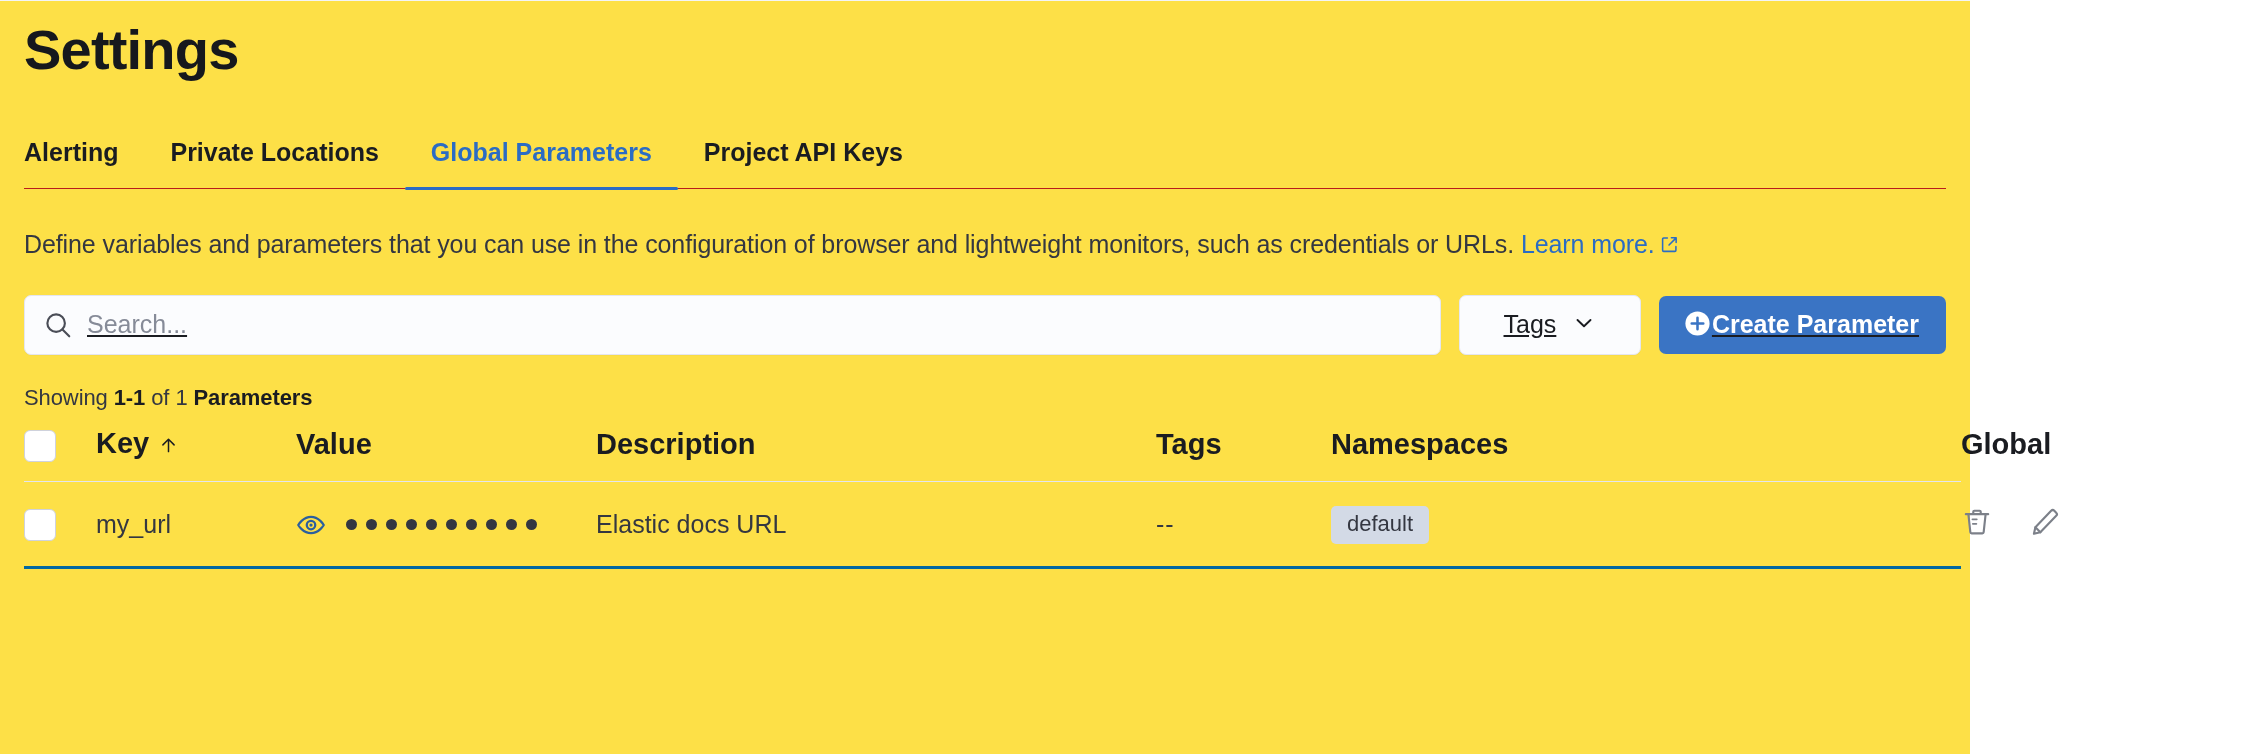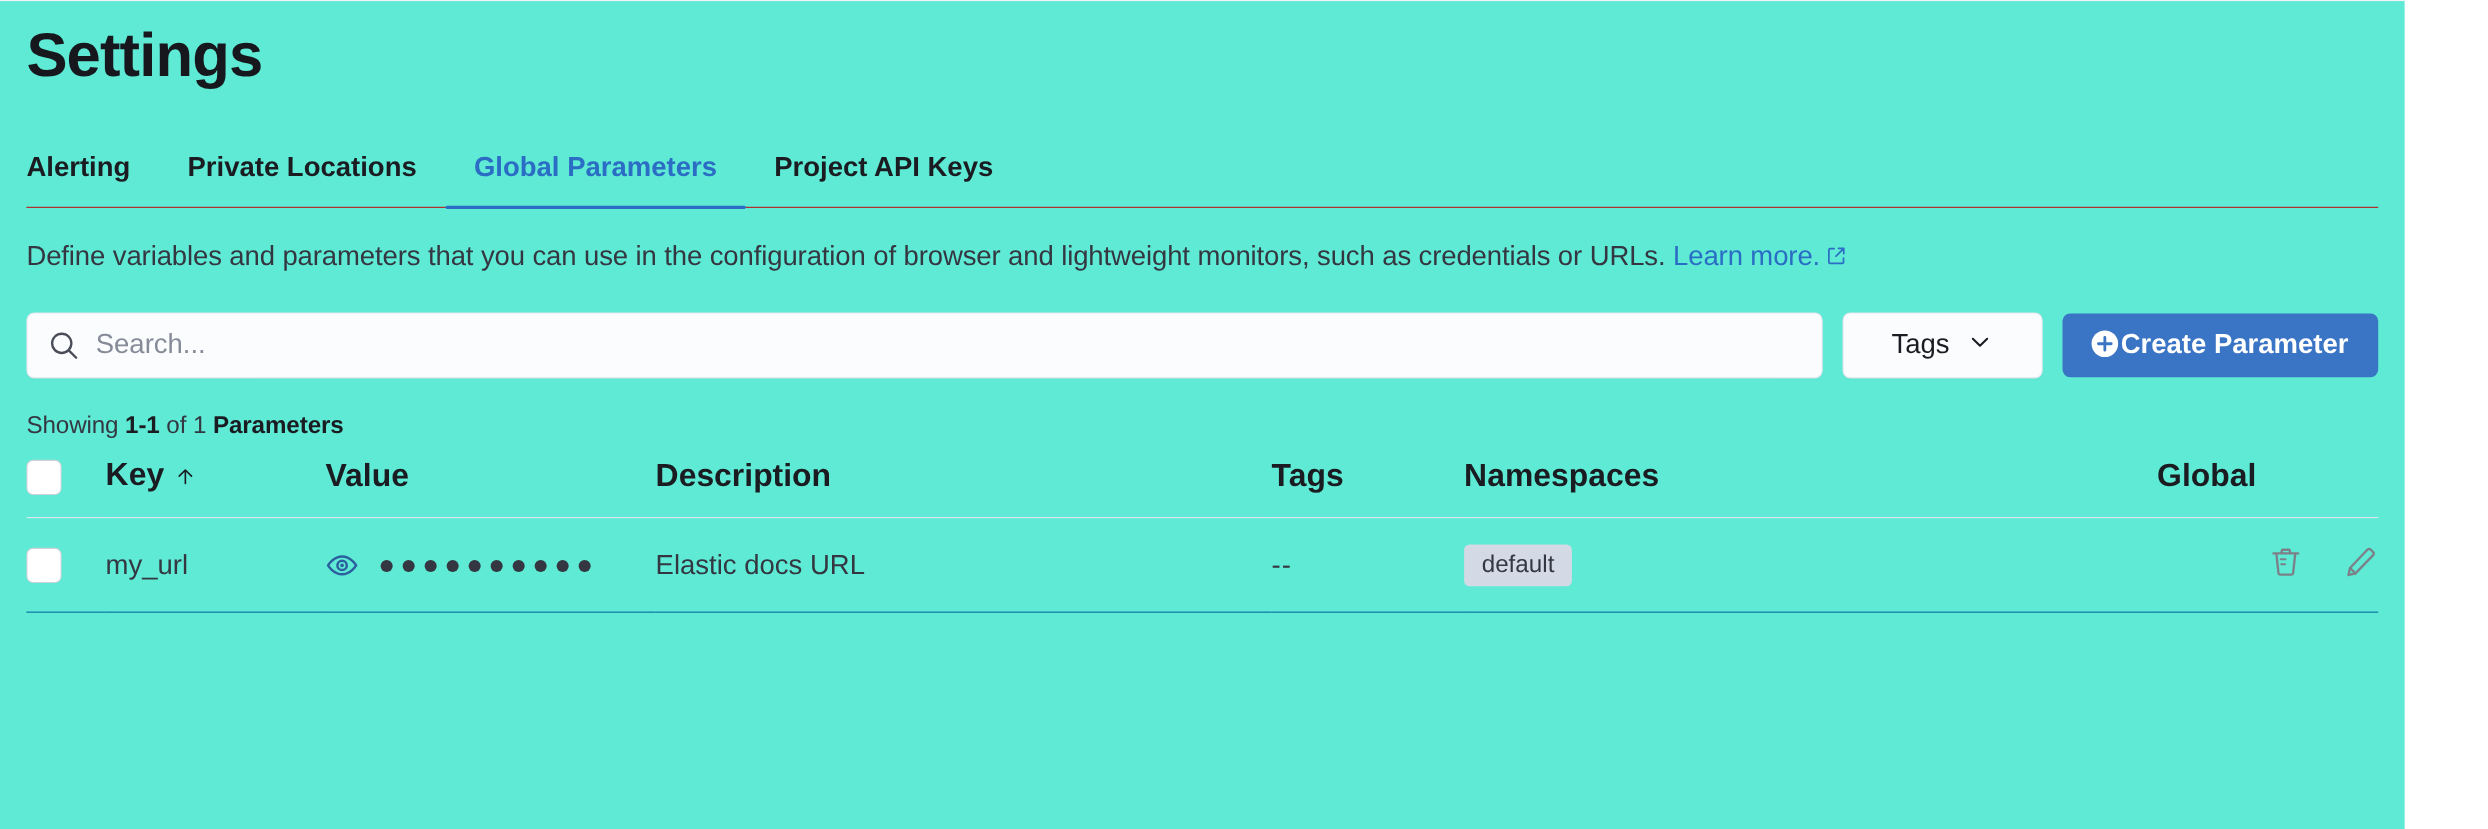--- a/index.html
+++ b/index.html
@@ -8,26 +8,26 @@
     background: #ffffff;
   }
   body {
     width: 2262px;
     height: 754px;
     font-family: "Liberation Sans", sans-serif;
     color: #1a1c21;
     overflow: hidden;
   }
   .page {
-    width: 2186px;
+    width: 1970px;
     height: 754px;
     box-sizing: border-box;
     padding: 0 24px 0 24px;
     position: relative;
-    background: #5eead4;
+    background: #fde047;
   }
   .top-hairline {
     position: absolute;
     left: 0; right: 0; top: 0;
     height: 1px;
     background: #f3f4f7;
   }
 
   
   .page-title {
@@ -66,21 +66,21 @@
     position: absolute;
     left: 0; right: 0; bottom: -2px;
     height: 3px;
     background: #2b6cc4;
     border-radius: 2px;
   }
   .tab:first-child.active::after { left: 0; }
 
   
   .desc {
-    margin-top: 27px;
+    margin-top: 38px;
     font-size: 25px;
     line-height: 1.36;
     color: #343741;
     max-width: 2240px;
     letter-spacing: -0.1px;
   }
   .desc a {
     color: #2b6cc4;
     text-decoration: none;
   }
@@ -89,20 +89,21 @@
     vertical-align: -1px;
     margin-left: 5px;
   }
 
   
   .search-row {
     display: flex;
     align-items: center;
     gap: 18px;
     margin-top: 33px;
+    text-decoration: underline;
   }
   .search-box {
     flex: 1 1 auto;
     height: 58px;
     border: 1px solid #e4e6f0;
     border-radius: 7px;
     background: #fbfcfe;
     display: flex;
     align-items: center;
     padding: 0 18px;
@@ -186,21 +187,21 @@
     color: #1a1c21;
     padding: 0 0 18px 0;
     border-bottom: 1px solid #e3e5ee;
     vertical-align: middle;
     white-space: nowrap;
   }
   .table tbody td {
     font-size: 25px;
     color: #343741;
     padding: 24px 0 22px 0;
-    border-bottom: 1px solid #0369a1;
+    border-bottom: 3px solid #0369a1;
     vertical-align: middle;
   }
   .col-check { width: 72px; }
   .col-key { width: 200px; }
   .col-value { width: 300px; }
   .col-desc { width: 560px; }
   .col-tags { width: 175px; }
   .col-ns { width: 630px; }
   .col-actions { width: auto; }
   .th-actions, .td-actions { text-align: right; }

